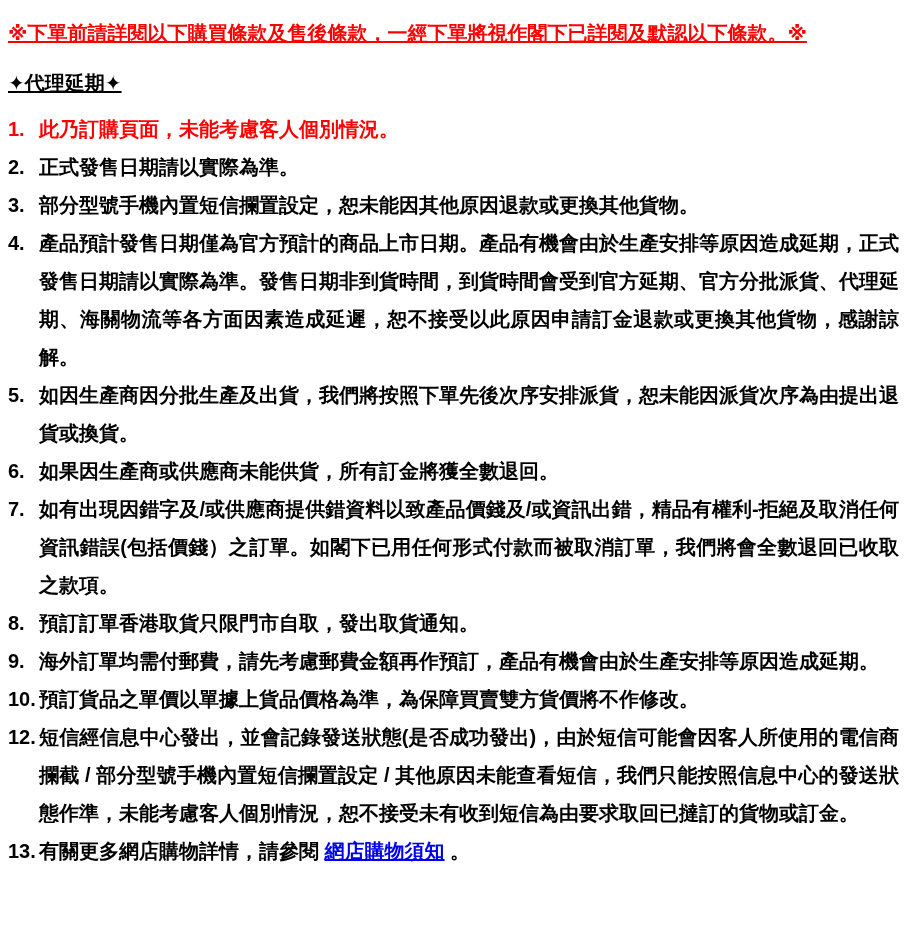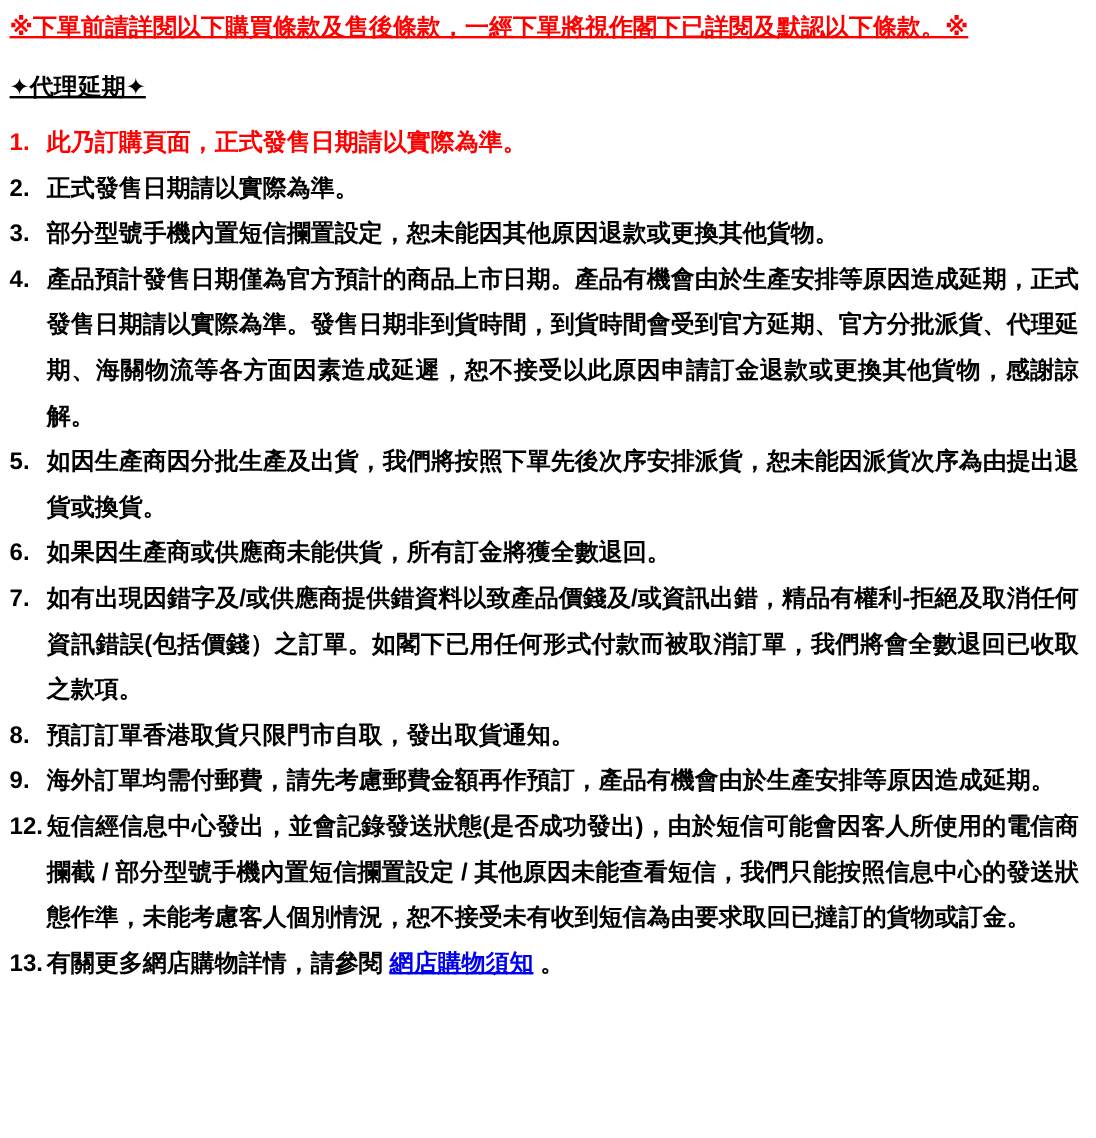--- a/index.html
+++ b/index.html
@@ -16,20 +16,21 @@
     font-weight: bold;
     color: var(--ink);
     font-size: 20px;
     line-height: 38px;
     padding: 4px 14px 10px 8px;
   }
   .notice-title {
     color: var(--red);
     text-decoration: underline;
     margin-bottom: 12px;
+    margin-top: 10px;
   }
   .section-header {
     text-decoration: underline;
     margin-bottom: 8px;
   }
   .terms-list { width: 100%; }
   .term-item {
     display: flex;
     align-items: flex-start;
   }
@@ -55,21 +56,21 @@
 <body>
 
 <div class="document">
   <div class="notice-title">※下單前請詳閱以下購買條款及售後條款，一經下單將視作閣下已詳閱及默認以下條款。※</div>
 
   <div class="section-header">✦代理延期✦</div>
 
   <div class="terms-list">
       <div class="term-item">
         <span class="term-number red">1.</span>
-        <span class="term-text"><span class="red">此乃訂購頁面，正式發售日期請以實際為準。</span></span>
+        <span class="term-text"><span class="red">此乃訂購頁面，未能考慮客人個別情況。</span></span>
       </div>
       <div class="term-item">
         <span class="term-number">2.</span>
         <span class="term-text"><span class="">正式發售日期請以實際為準。</span></span>
       </div>
       <div class="term-item">
         <span class="term-number">3.</span>
         <span class="term-text"><span class="">部分型號手機內置短信攔置設定，恕未能因其他原因退款或更換其他貨物。</span></span>
       </div>
       <div class="term-item">
@@ -90,20 +91,24 @@
       </div>
       <div class="term-item">
         <span class="term-number">8.</span>
         <span class="term-text"><span class="">預訂訂單香港取貨只限門市自取，發出取貨通知。</span></span>
       </div>
       <div class="term-item">
         <span class="term-number">9.</span>
         <span class="term-text"><span class="">海外訂單均需付郵費，請先考慮郵費金額再作預訂，產品有機會由於生產安排等原因造成延期。</span></span>
       </div>
       <div class="term-item">
+        <span class="term-number">10.</span>
+        <span class="term-text"><span class="">預訂貨品之單價以單據上貨品價格為準，為保障買賣雙方貨價將不作修改。</span></span>
+      </div>
+      <div class="term-item">
         <span class="term-number">12.</span>
         <span class="term-text"><span class="">短信經信息中心發出，並會記錄發送狀態(是否成功發出)，由於短信可能會因客人所使用的電信商攔截 / 部分型號手機內置短信攔置設定 / 其他原因未能查看短信，我們只能按照信息中心的發送狀態作準，未能考慮客人個別情況，恕不接受未有收到短信為由要求取回已撻訂的貨物或訂金。</span></span>
       </div>
       <div class="term-item">
         <span class="term-number">13.</span>
         <span class="term-text"><span class="">有關更多網店購物詳情，請參閱 </span><a href="#" class="link">網店購物須知</a><span class=""> 。</span></span>
       </div>
     </div>
 </div>
 

